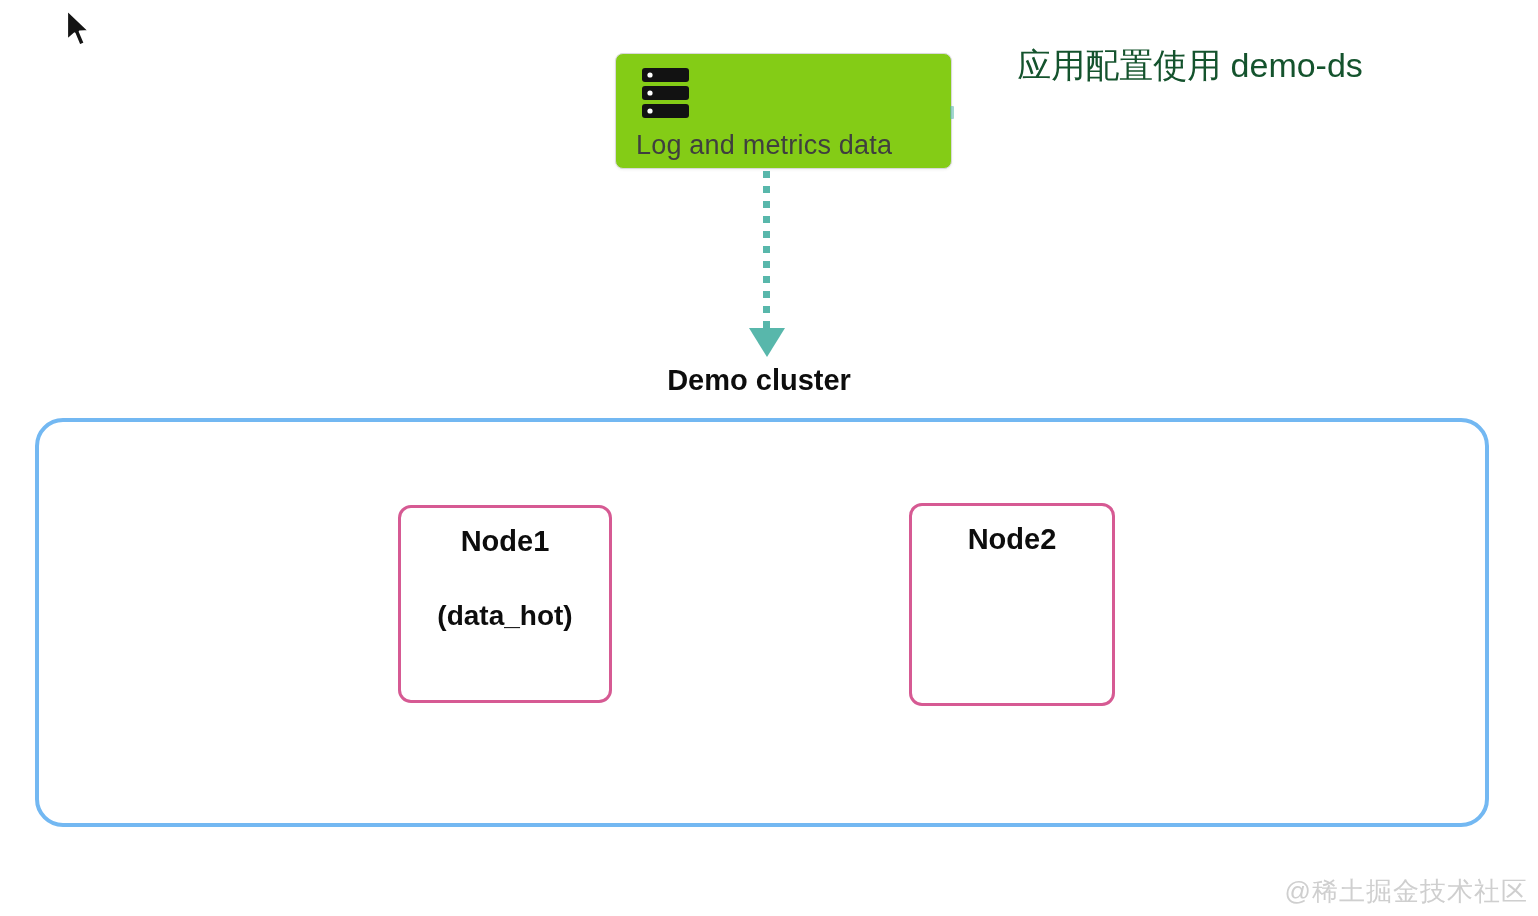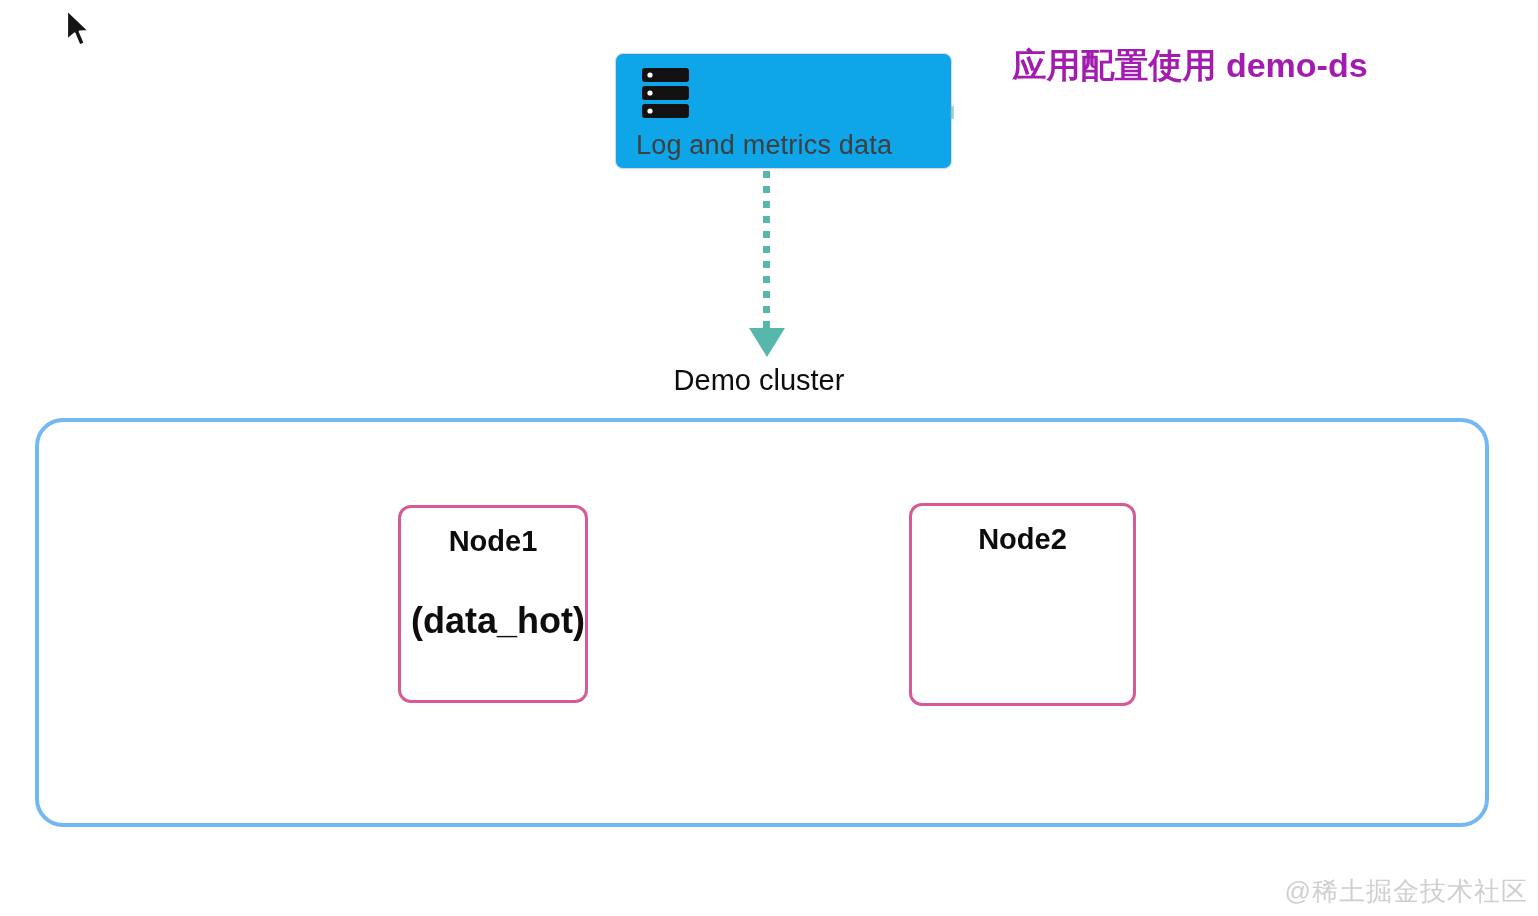--- a/index.html
+++ b/index.html
@@ -23,21 +23,21 @@
     height: 42px;
   }
 
   
   .source-box {
     position: absolute;
     left: 615px;
     top: 53px;
     width: 337px;
     height: 116px;
-    background: #0ea5e9;
+    background: #84cc16;
     border: 1px solid #d9d9d9;
     border-radius: 8px;
     box-shadow: 0 1px 3px rgba(0,0,0,0.06);
   }
   .server-icon {
     position: absolute;
     left: 26px;
     top: 14px;
     width: 48px;
     height: 52px;
@@ -64,24 +64,24 @@
     border-radius: 1px;
   }
 
   
   .annotation {
     position: absolute;
     left: 950px;
     top: 41px;
     width: 480px;
     text-align: center;
-    font-weight: 700;
+    font-weight: 400;
     font-size: 34px;
     line-height: 49px;
-    color: #a21caf;
+    color: #14532d;
   }
 
   
   .arrow-line {
     position: absolute;
     left: 763px;
     top: 171px;
     width: 7px;
     height: 157px;
     background: repeating-linear-gradient(
@@ -101,21 +101,21 @@
     border-top: 29px solid #58b7ab;
   }
 
   
   .cluster-label {
     position: absolute;
     left: 609px;
     top: 364px;
     width: 300px;
     text-align: center;
-    font-weight: 400;
+    font-weight: 700;
     font-size: 29px;
     color: #0d0d0d;
   }
 
   
   .cluster-box {
     position: absolute;
     left: 35px;
     top: 418px;
     width: 1454px;
@@ -127,32 +127,31 @@
 
   
   .node-box {
     position: absolute;
     background: #ffffff;
     border: 3px solid #d65a93;
     border-radius: 13px;
     text-align: center;
     color: #0d0d0d;
   }
-  .node1 { left: 398px; top: 505px; width: 190px; height: 198px; }
-  .node2 { left: 909px; top: 503px; width: 227px; height: 203px; }
+  .node1 { left: 398px; top: 505px; width: 214px; height: 198px; }
+  .node2 { left: 909px; top: 503px; width: 206px; height: 203px; }
   .node-name {
     margin-top: 17px;
     font-weight: 700;
     font-size: 29px;
   }
   .node-tier {
     margin-top: 42px;
     font-weight: 700;
-    font-size: 36px;
-    text-align: right;
+    font-size: 28px;
   }
 
   
   .watermark {
     position: absolute;
     right: 10px;
     bottom: 7px;
     font-size: 26px;
     color: #cfcfcf;
     letter-spacing: 1px;

